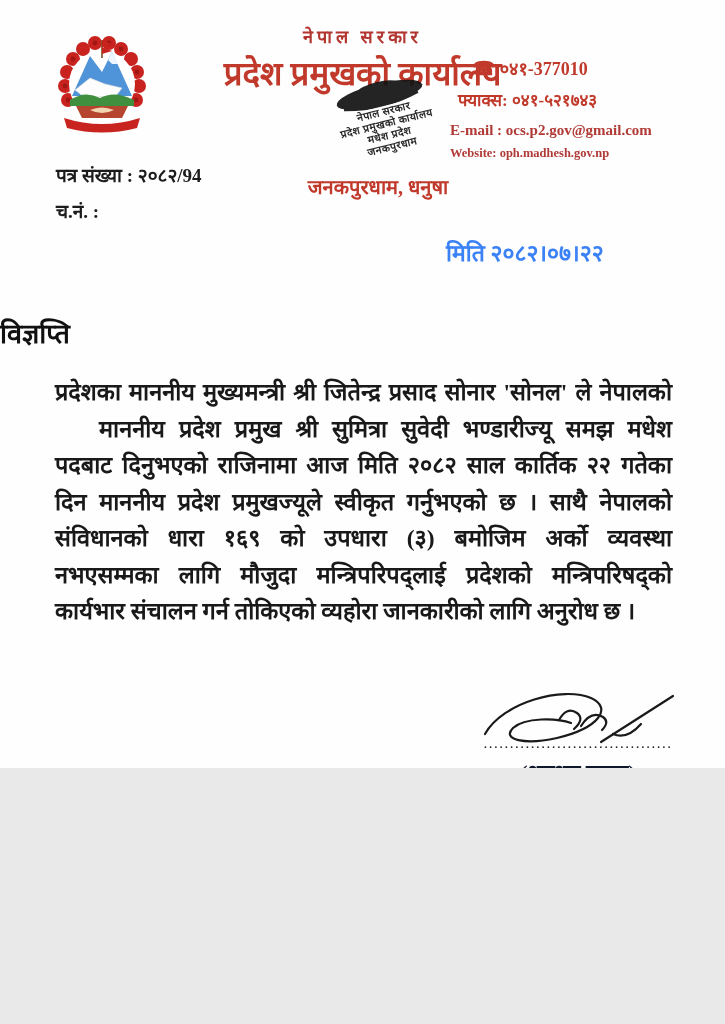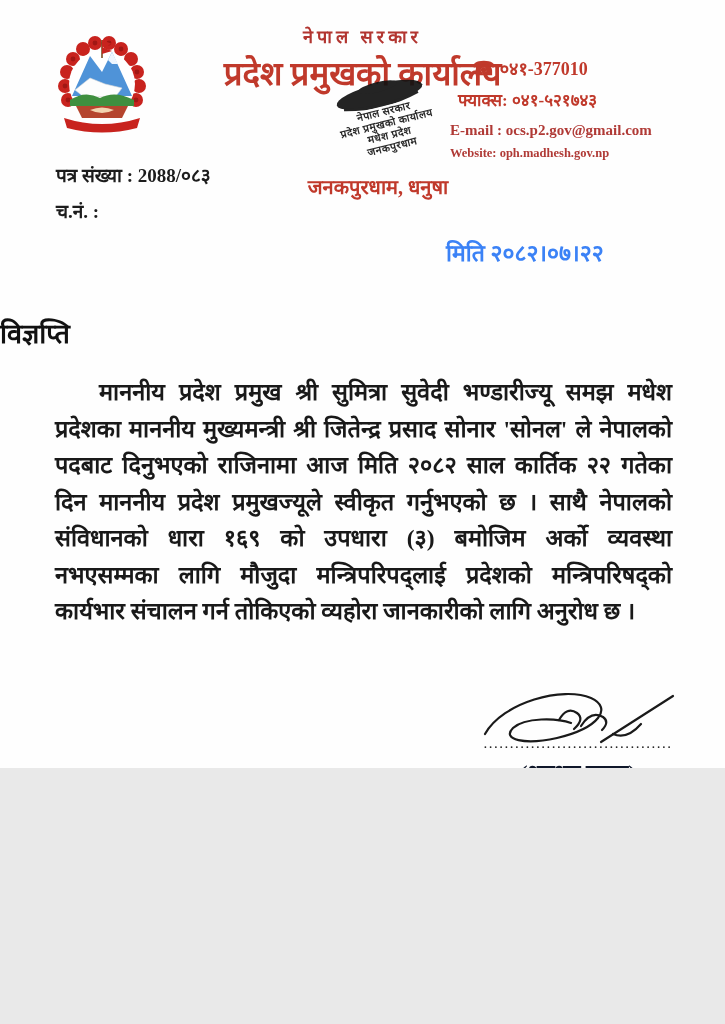--- a/index.html
+++ b/index.html
@@ -181,30 +181,30 @@
       <span>ocs.p2.gov@gmail.com</span>
     </div>
     <div class="webrow">
       <span>Website:</span>
       <span>oph.madhesh.gov.np</span>
     </div>
   </div>
 
   <div class="abs letter-no">
     <span>पत्र संख्या :</span>
-    <span>2088/०८३</span>
+    <span>२०८२/94</span>
   </div>
   <div class="abs ref-no">च.नं. :</div>
   <div class="abs date-line">मिति २०८२।०७।२२</div>
 
   <div class="abs doc-title">विज्ञप्ति</div>
 
   <div class="abs body-text">
+    <div class="bline">प्रदेशका माननीय मुख्यमन्त्री श्री जितेन्द्र प्रसाद सोनार 'सोनल' ले नेपालको</div>
     <div class="bline first">माननीय प्रदेश प्रमुख श्री सुमित्रा सुवेदी भण्डारीज्यू समझ मधेश</div>
-    <div class="bline">प्रदेशका माननीय मुख्यमन्त्री श्री जितेन्द्र प्रसाद सोनार 'सोनल' ले नेपालको</div>
     <div class="bline">पदबाट दिनुभएको राजिनामा आज मिति २०८२ साल कार्तिक २२ गतेका</div>
     <div class="bline">दिन माननीय प्रदेश प्रमुखज्यूले स्वीकृत गर्नुभएको छ । साथै नेपालको</div>
     <div class="bline">संविधानको धारा १६९ को उपधारा (३) बमोजिम अर्को व्यवस्था</div>
     <div class="bline">नभएसम्मका लागि मौजुदा मन्त्रिपरिपद्लाई प्रदेशको मन्त्रिपरिषद्को</div>
     <div class="bline last">कार्यभार संचालन गर्न तोकिएको व्यहोरा जानकारीको लागि अनुरोध छ ।</div>
   </div>
 
   <div class="abs sig-block">
     <svg class="sig-svg" width="210" height="62" viewBox="0 0 210 62" aria-hidden="true">
       <g stroke="#1a1a1a" stroke-width="2.2" fill="none" stroke-linecap="round">

